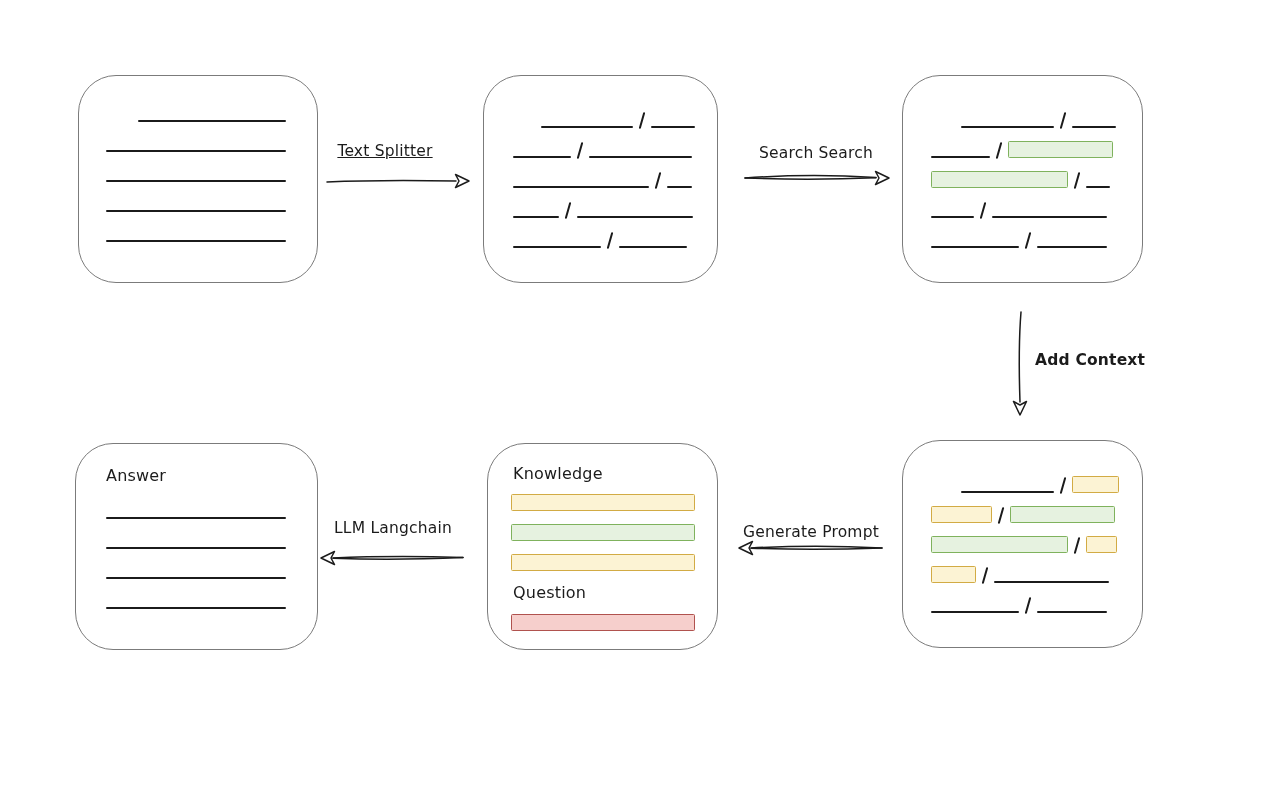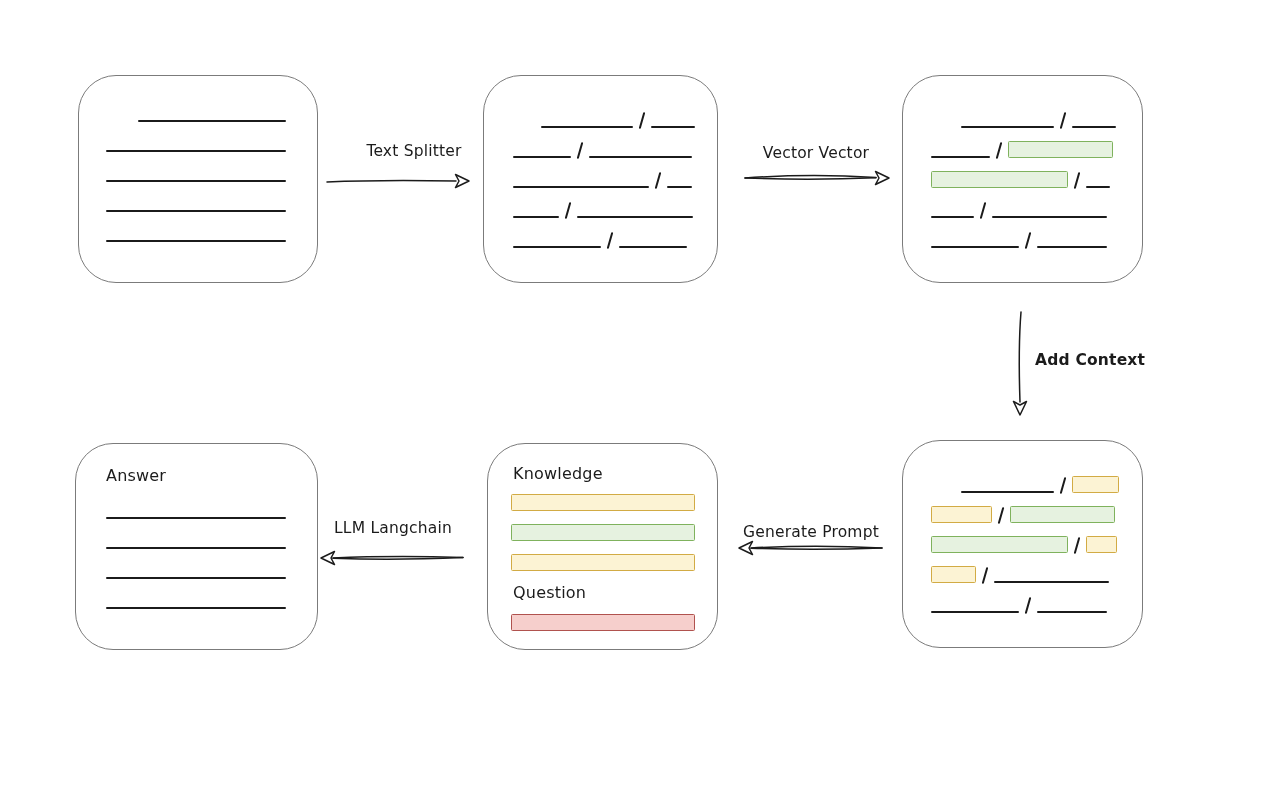--- a/index.html
+++ b/index.html
@@ -44,21 +44,21 @@
     width:2.3px;height:17px;background:var(--ink);border-radius:1px;
     transform:rotate(16deg);margin:0 8px -1px 8px;
   }
   .seg.green,.seg.yellow,.seg.red{height:15px;border-radius:1.5px;border:1.4px solid;}
   .seg.green{background:var(--green-fill);border-color:var(--green-stroke);}
   .seg.yellow{background:var(--yellow-fill);border-color:var(--yellow-stroke);}
   .seg.red{background:var(--red-fill);border-color:var(--red-stroke);}
 
   .hand-label{position:absolute;font-size:15.5px;letter-spacing:.2px;white-space:nowrap;}
   .centered{text-align:center;}
-  #label-text-splitter{left:339px;top:142px;width:150px;}
+  #label-text-splitter{left:310px;top:142px;width:150px;text-decoration:underline;}
   #label-vector-search{left:740px;top:144px;width:152px;}
   #label-add-context{left:1035px;top:351px;font-weight:bold;}
   #label-generate-prompt{left:735px;top:514px;width:152px;margin-top:9px;}
   #label-llm-response{left:318px;top:519px;width:150px;}
 
   .inbox-label{position:absolute;font-size:16px;letter-spacing:.2px;text-align:center;}
   #label-knowledge{left:25px;top:20px;}
   #label-question{left:25px;top:139px;}
   #label-answer{left:30px;top:22px;}
 
@@ -228,21 +228,21 @@
         <div class="row">
           <div class="seg line" style="width: 180px;"></div>
         </div>
         <div class="row">
           <div class="seg line" style="width: 180px;"></div>
         </div>
       </div>
   </div>
 
   <div class="hand-label centered" id="label-text-splitter">Text Splitter</div>
-  <div class="hand-label centered" id="label-vector-search">Vector Vector</div>
+  <div class="hand-label centered" id="label-vector-search">Search Search</div>
   <div class="hand-label" id="label-add-context">Add Context</div>
   <div class="hand-label centered" id="label-generate-prompt">Generate Prompt</div>
   <div class="hand-label centered" id="label-llm-response">LLM Langchain</div>
 
   <svg class="arrow-svg" id="arrow-text-splitter" width="150" height="28">
     <path d="M 5 15 C 45 13.2, 95 13.3, 134 14"></path>
     <path class="head" d="M 147 14 L 133.5 7.5 L 137 14 L 133.5 20.5 Z"></path>
   </svg>
 
   <svg class="arrow-svg" id="arrow-vector-search" width="152" height="28">

